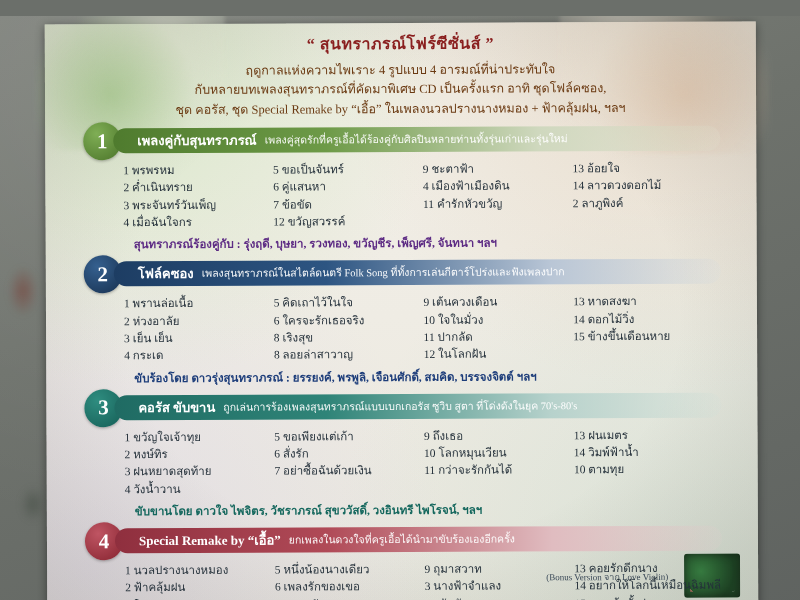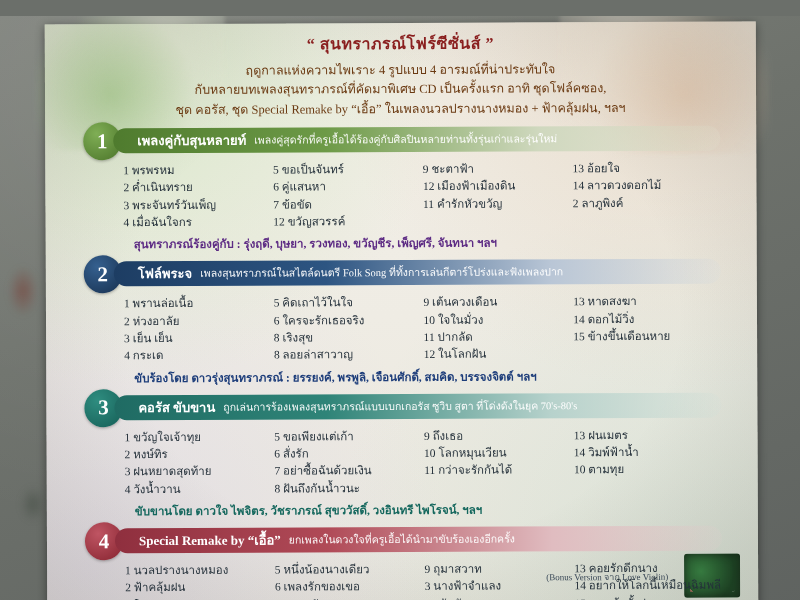--- a/index.html
+++ b/index.html
@@ -242,52 +242,52 @@
         <span class="ln">ชุด คอรัส, ชุด Special Remake by “เอื้อ” ในเพลงนวลปรางนางหมอง + ฟ้าคลุ้มฝน, ฯลฯ</span>
       </div>
     </div>
 
     <div class="sections">
 
       <div class="section">
         <div class="sec-head">
           <div class="num-badge badge green">1</div>
           <div class="band green">
-            <span class="band-title">เพลงคู่กับสุนหลายท์</span>
+            <span class="band-title">เพลงคู่กับสุนทราภรณ์</span>
             <span class="band-desc">เพลงคู่สุดรักที่ครูเอื้อได้ร้องคู่กับศิลปินหลายท่านทั้งรุ่นเก่าและรุ่นใหม่</span>
           </div>
         </div>
         <div class="track-grid">
           <div class="track">1 พรพรหม</div>
           <div class="track">5 ขอเป็นจันทร์</div>
           <div class="track">9 ชะตาฟ้า</div>
           <div class="track">13 อ้อยใจ</div>
 
           <div class="track">2 ค่ำเนินทราย</div>
           <div class="track">6 คู่แสนหา</div>
-          <div class="track">12 เมืองฟ้าเมืองดิน</div>
+          <div class="track">4 เมืองฟ้าเมืองดิน</div>
           <div class="track">14 ลาวดวงดอกไม้</div>
 
           <div class="track">3 พระจันทร์วันเพ็ญ</div>
           <div class="track">7 ข้อขัด</div>
           <div class="track">11 คำรักหัวขวัญ</div>
           <div class="track">2 ลาภูพิงค์</div>
 
           <div class="track">4 เมื่อฉันใจกร</div>
           <div class="track">12 ขวัญสวรรค์</div>
           <div class="track"></div>
         </div>
         <div class="credit">สุนทราภรณ์ร้องคู่กับ : รุ่งฤดี, บุษยา, รวงทอง, ขวัญชีร, เพ็ญศรี, จันทนา ฯลฯ</div>
       </div>
 
       <div class="section">
         <div class="sec-head">
           <div class="num-badge badge navy">2</div>
           <div class="band navy">
-            <span class="band-title">โฟล์พระจ</span>
+            <span class="band-title">โฟล์คซอง</span>
             <span class="band-desc">เพลงสุนทราภรณ์ในสไตล์ดนตรี Folk Song ที่ทั้งการเล่นกีตาร์โปร่งและฟังเพลงปาก</span>
           </div>
         </div>
         <div class="track-grid">
           <div class="track">1 พรานล่อเนื้อ</div>
           <div class="track">5 คิดเถาไว้ในใจ</div>
           <div class="track">9 เต้นควงเดือน</div>
           <div class="track">13 หาดสงฆา</div>
 
           <div class="track">2 ห่วงอาลัย</div>
@@ -326,21 +326,20 @@
           <div class="track">6 สั่งรัก</div>
           <div class="track">10 โลกหมุนเวียน</div>
           <div class="track">14 วิมพ์ฟ้าน้ำ</div>
 
           <div class="track">3 ฝนหยาดสุดท้าย</div>
           <div class="track">7 อย่าซื้อฉันด้วยเงิน</div>
           <div class="track">11 กว่าจะรักกันได้</div>
           <div class="track">10 ตามทุย</div>
 
           <div class="track">4 วังน้ำวาน</div>
-          <div class="track">8 ฝันถึงกันน้ำวนะ</div>
           <div class="track"></div>
         </div>
         <div class="credit teal">ขับขานโดย ดาวใจ ไพจิตร, วัชราภรณ์ สุขววัสดิ์, วงอินทรี ไพโรจน์, ฯลฯ</div>
       </div>
 
       <div class="section">
         <div class="sec-head">
           <div class="num-badge badge rose">4</div>
           <div class="band rose">
             <span class="band-title">Special Remake by “เอื้อ”</span>

